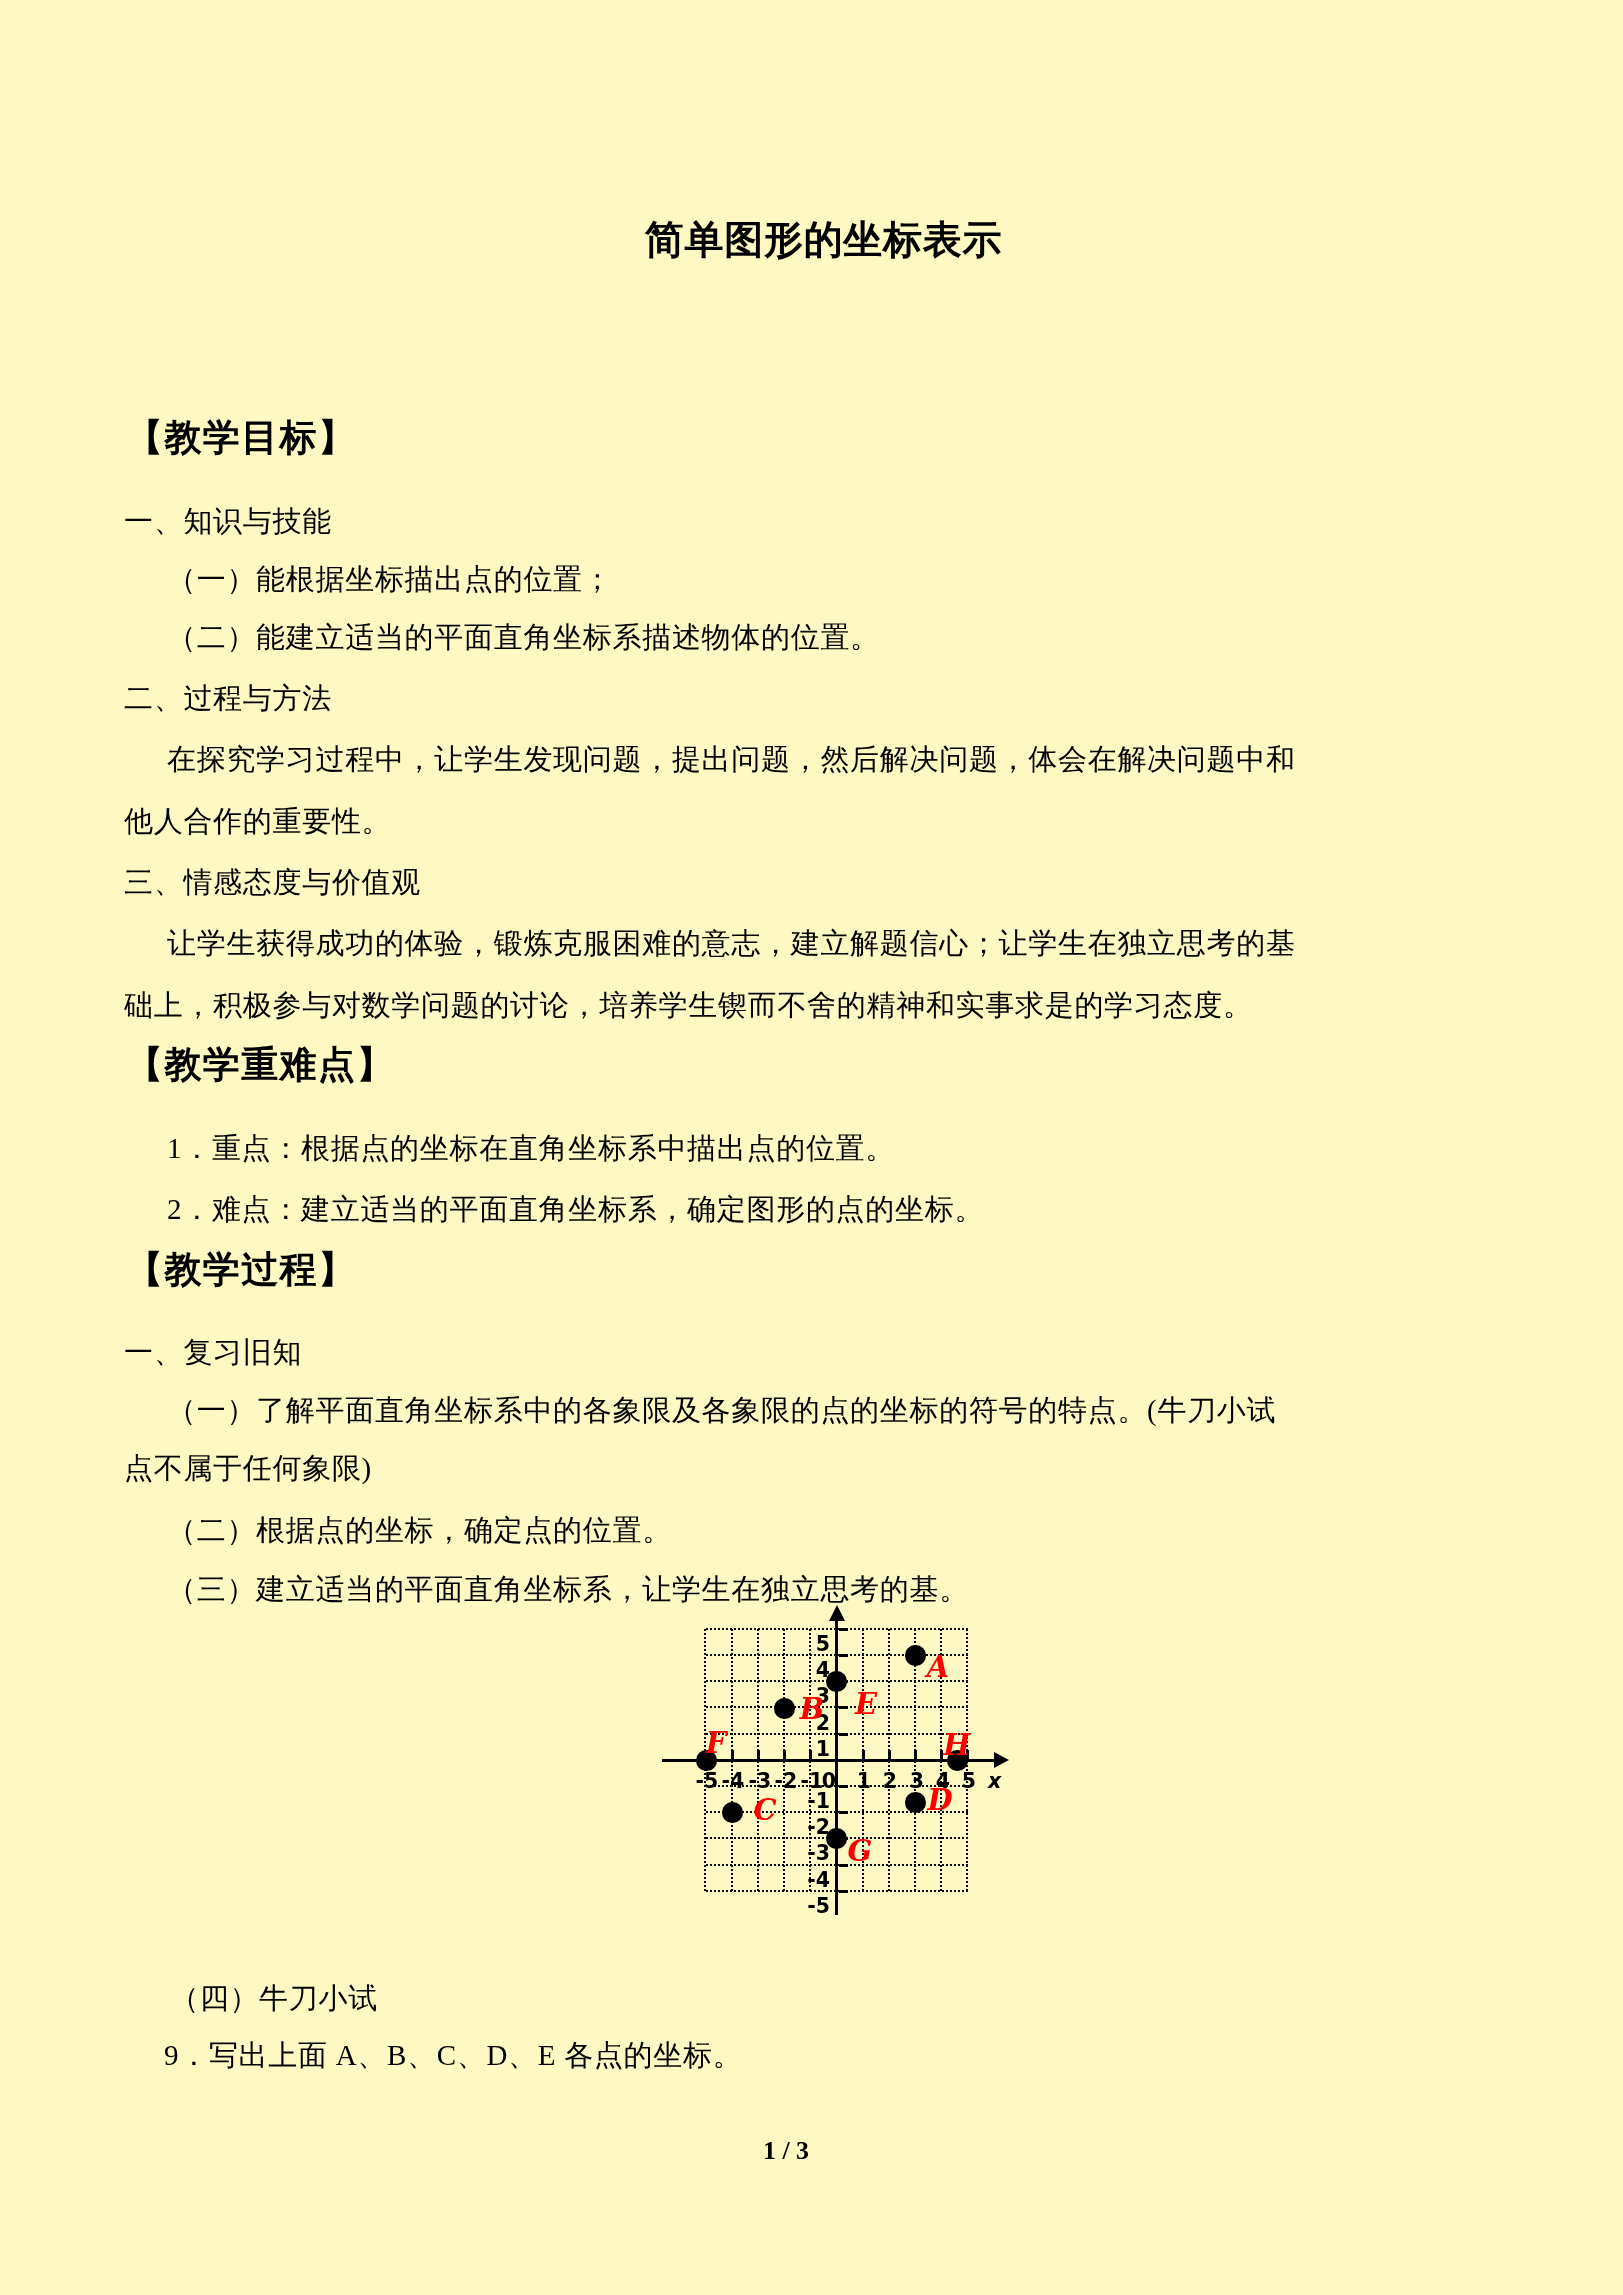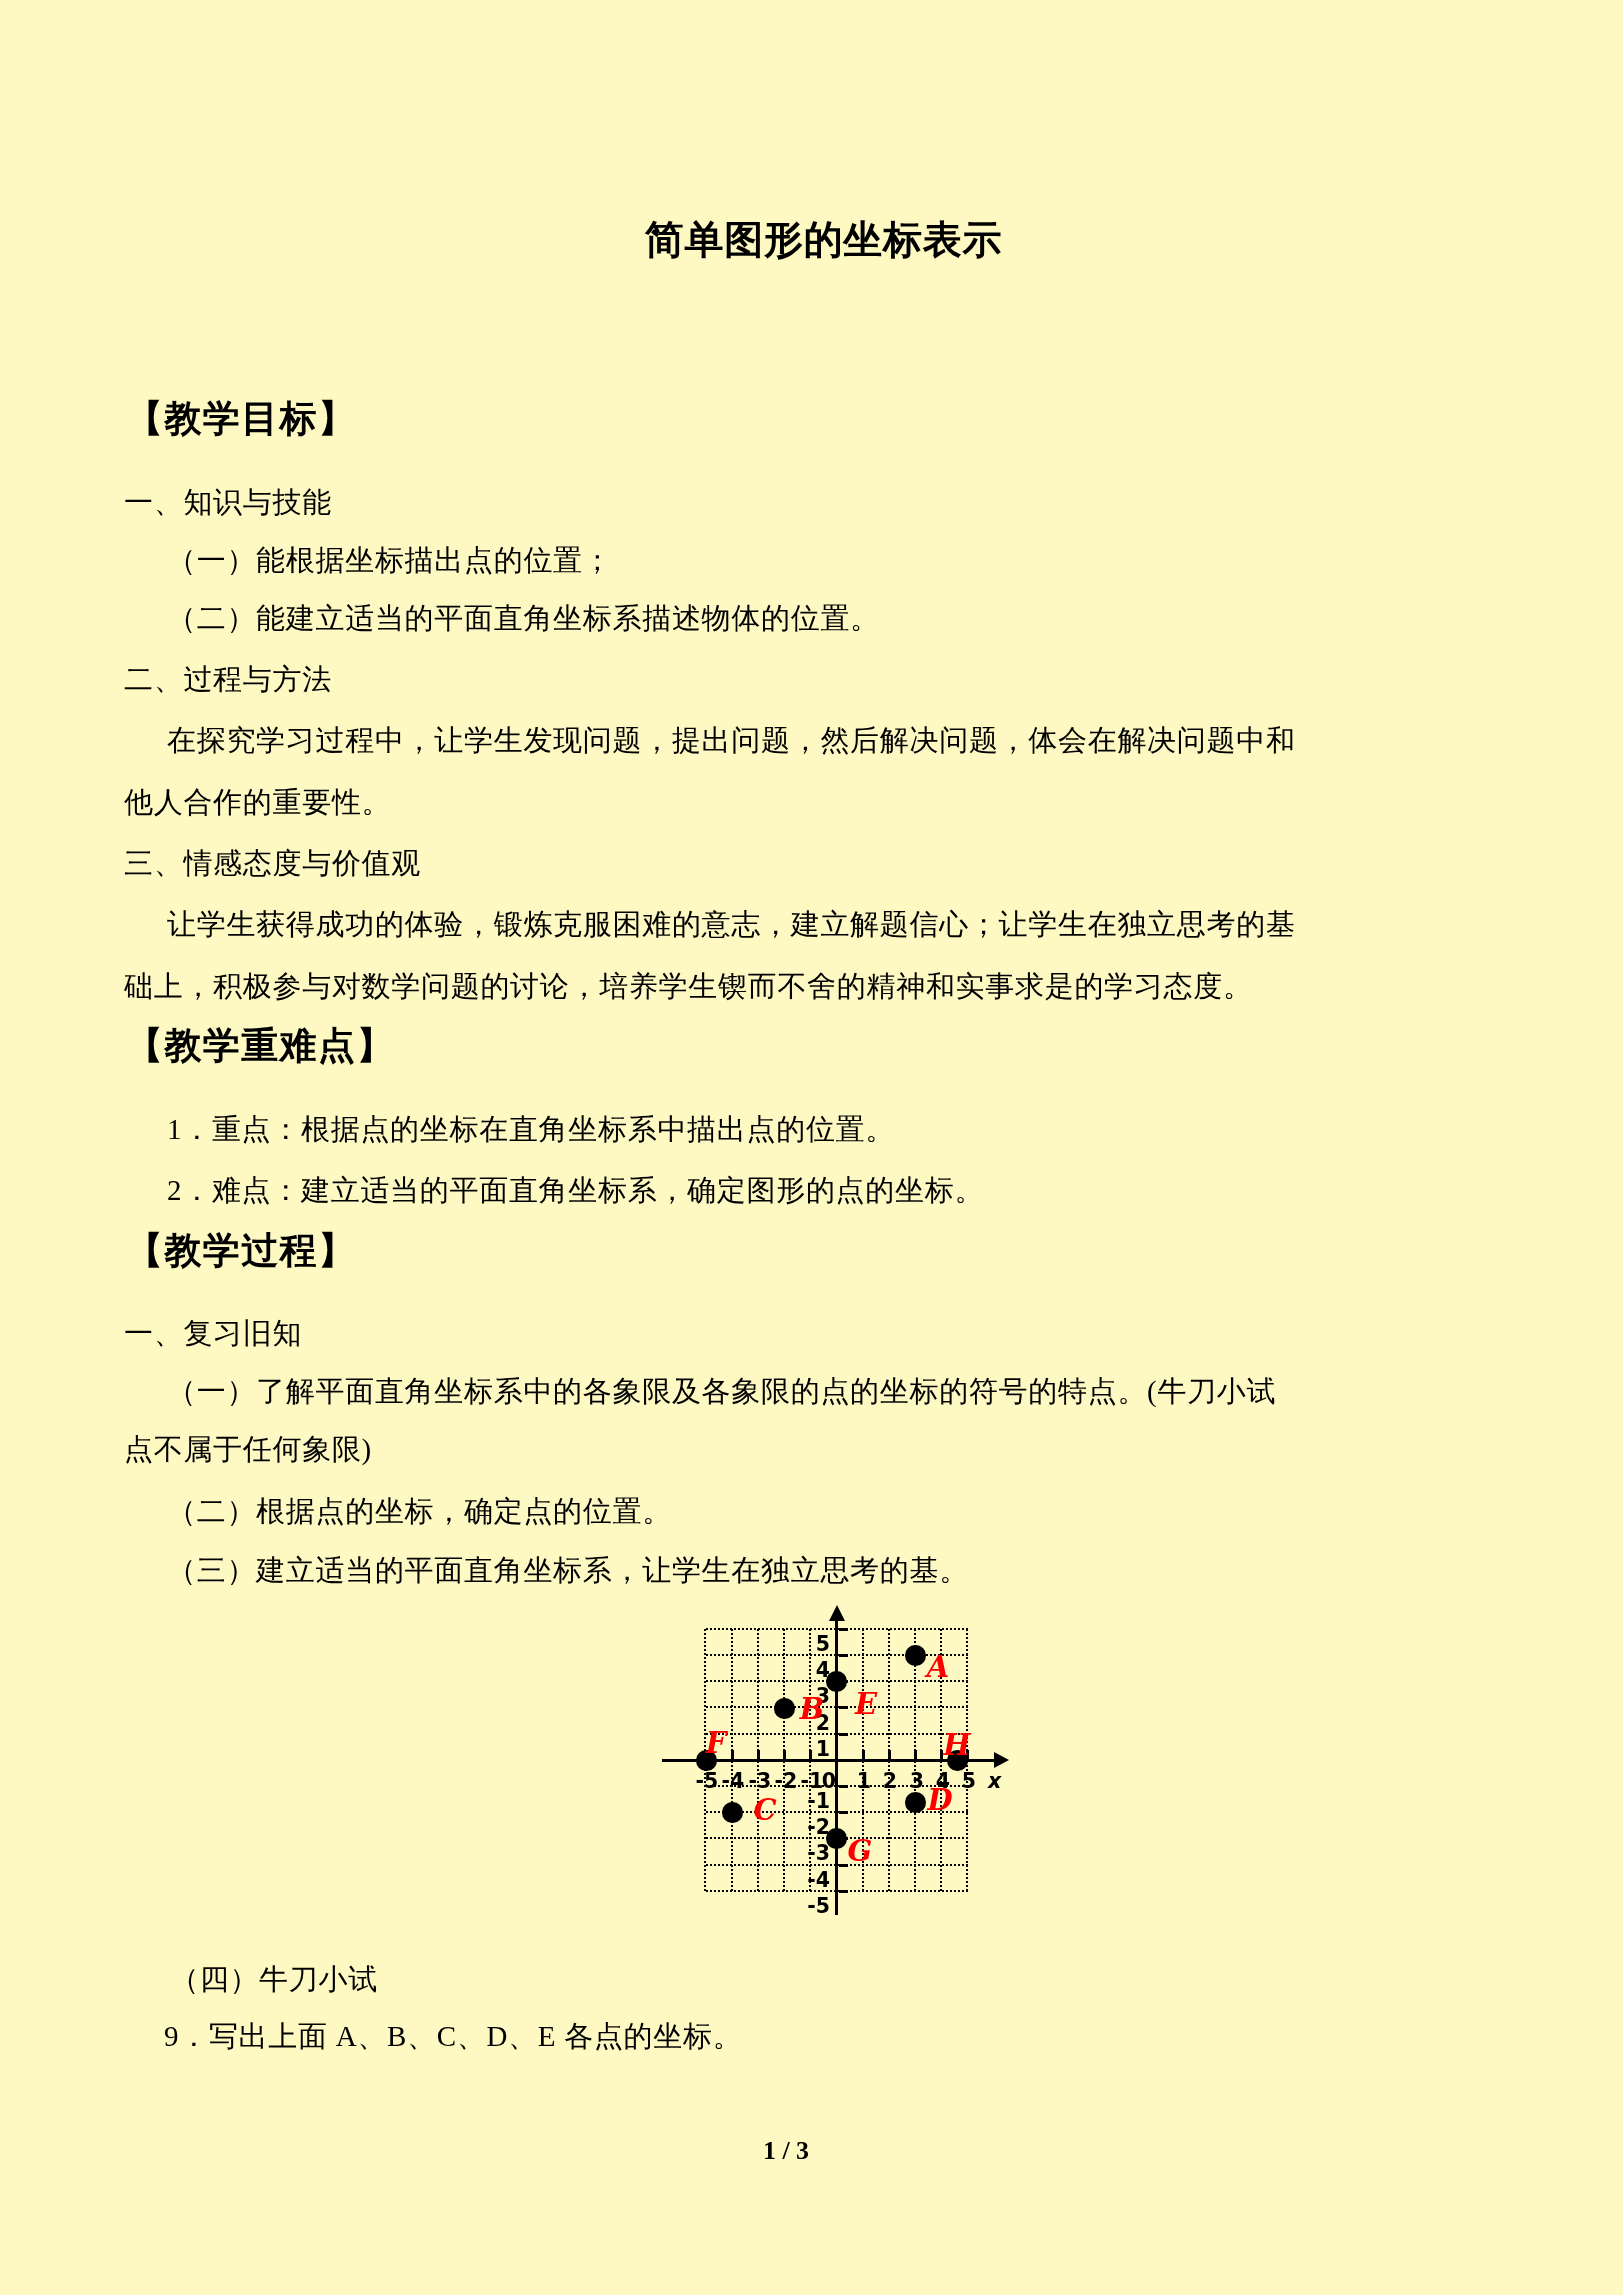--- a/index.html
+++ b/index.html
@@ -11,21 +11,21 @@
     color:#000;
     overflow:hidden;
     padding-left:24px;
   }
   .doc-title{
     position:absolute;left:0;right:0;top:213px;
     text-align:center;
     font-size:39px;font-weight:bold;
     letter-spacing:0.7px;
   }
-  .line{position:absolute;white-space:pre;}
+  .line{position:absolute;white-space:pre;margin-top:19px;}
   .line.h{font-size:37px;font-weight:bold;letter-spacing:1.4px;}
   .line.b{font-size:29px;letter-spacing:0.7px;}
   .footer{
     position:absolute;left:735px;top:2136px;width:102px;
     text-align:center;font-size:26px;font-weight:bold;
   }
   
   #figure{position:absolute;left:654px;top:1602px;width:372px;height:320px;}
   .gridv{position:absolute;width:0;border-left:2.7px dotted #000;}
   .gridh{position:absolute;height:0;border-top:2.7px dotted #000;}

